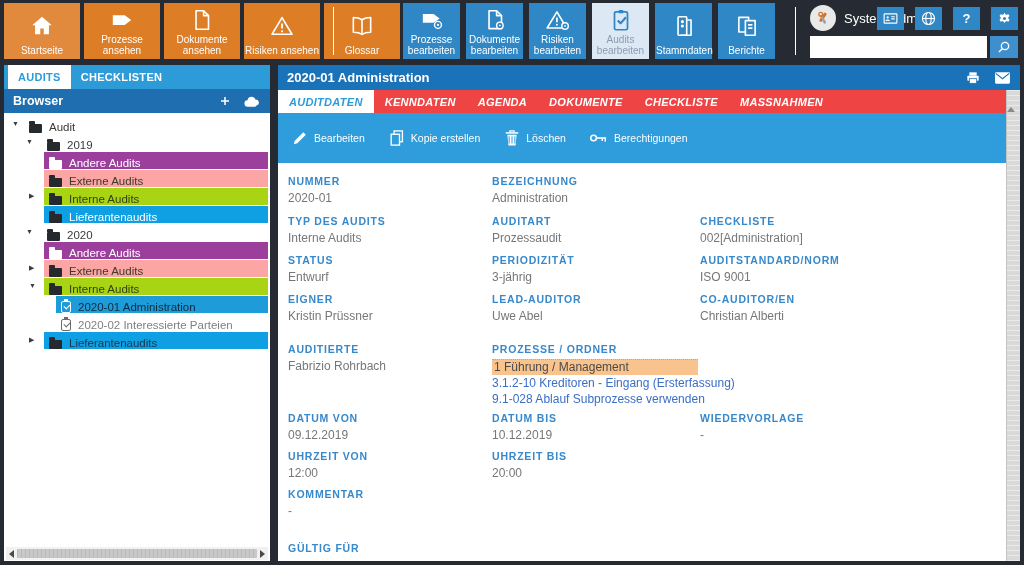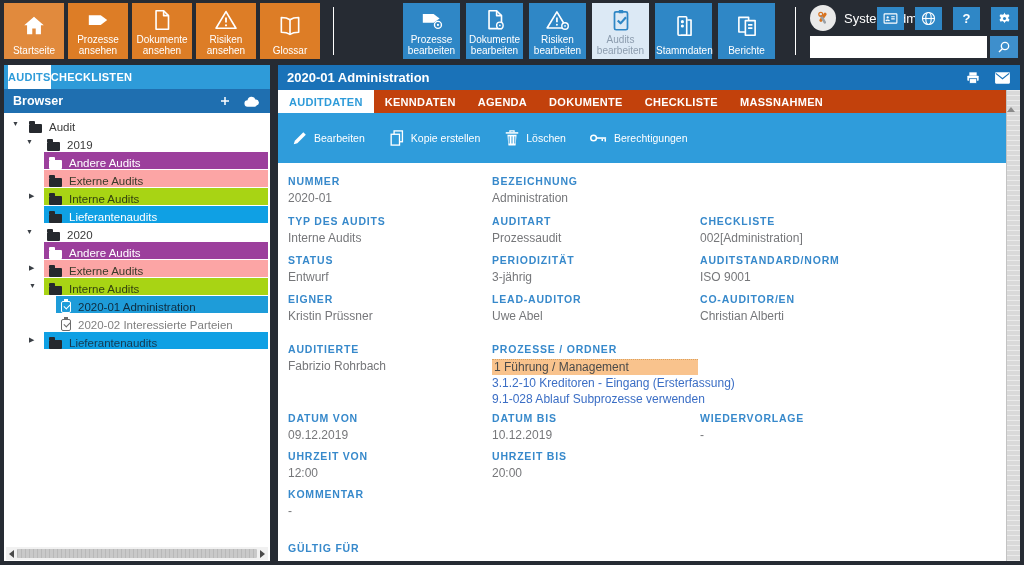--- a/index.html
+++ b/index.html
@@ -7,21 +7,21 @@
   body {
     position:relative;
     background:#262B33;
     font-family:"Liberation Sans", sans-serif;
     -webkit-font-smoothing:antialiased;
   }
   
   .orange-group { position:absolute; left:4px; top:3px; display:flex; gap:4px; }
   .blue-group   { position:absolute; left:403px; top:3px; display:flex; gap:6px; }
   .btn-big {
-    width:60px; height:56px; display:flex; flex-direction:column;
+    width:76px; height:56px; display:flex; flex-direction:column;
     align-items:center; justify-content:flex-end; padding:3px 1px 3px;
     cursor:pointer;
   }
   .blue-group .btn-big { width:57px;justify-content:space-between; }
   .btn-big .bicon { flex:1; display:flex; align-items:center; justify-content:center; }
   .btn-big .blabel {
     color:#fff; font-size:10px; line-height:1.1; text-align:center; width:100%;
   }
   .orange   { background:#DD7D26; }
   .orange.active { background:#E18A3D; }
@@ -46,21 +46,21 @@
   .search-input {
     flex:1; border:0; background:#fff; font-size:12px; padding:0 6px;
     font-family:"Liberation Sans", sans-serif;
   }
   .btn-search { width:28px; background:#3E8FCC; border:0; display:flex; align-items:center; justify-content:center; cursor:pointer; }
 
   
   .sidebar { position:absolute; left:4px; top:65px; width:266px; bottom:4px; background:#fff; }
   .side-tabs { height:24px; background:#2E9BD9; display:flex; align-items:stretch; }
   .side-tab {
-    padding:0 0; display:flex; align-items:center; color:#fff;
+    padding:0 10px; display:flex; align-items:center; color:#fff;
     font-size:11px; font-weight:bold; cursor:pointer; letter-spacing:.3px;
   }
   .side-tab.active { background:#fff; color:#2E9BD9; margin-left:4px; }
   .browser-bar {
     height:24px; background:#1F6FB0; color:#fff; display:flex; align-items:center;
     padding:0 9px; font-size:12.5px; font-weight:bold;
   }
   .browser-actions { margin-left:auto; display:flex; align-items:center; gap:12px; }
   .browser-actions span { display:flex; cursor:pointer; }
   .tree { position:absolute; left:0; right:0; top:48px; bottom:16px; overflow:hidden; }
@@ -120,21 +120,21 @@
   .tri-u { border-left:4px solid transparent; border-right:4px solid transparent; border-bottom:5px solid #8A8A8A; margin:3px auto 0; }
 
   
   .content { position:absolute; left:278px; top:65px; right:4px; bottom:4px; background:#fff; }
   .content-header {
     height:25px; background:#1A72B8; color:#fff; display:flex; align-items:center;
     padding:0 9px; font-size:13px; font-weight:bold;
   }
   .header-icons { margin-left:auto; display:flex; gap:13px; align-items:center; }
   .header-icons span { display:flex; cursor:pointer; }
-  .content-tabs { height:23px; background:#c2410c; display:flex; margin-right:14px; }
+  .content-tabs { height:23px; background:#ef4444; display:flex; margin-right:14px;font-style:italic; }
   .c-tab {
     padding:0 11px; display:flex; align-items:center; color:#fff; font-size:11px;
     font-weight:bold; cursor:pointer; letter-spacing:.3px;
   }
   .c-tab.active { background:#fff; color:#2E9BD9; }
   .content-toolbar {
     height:50px; background:#2F9CDB; display:flex; gap:10px; padding-left:6px;
     margin-right:14px; align-items:center;
   }
   .tool {

